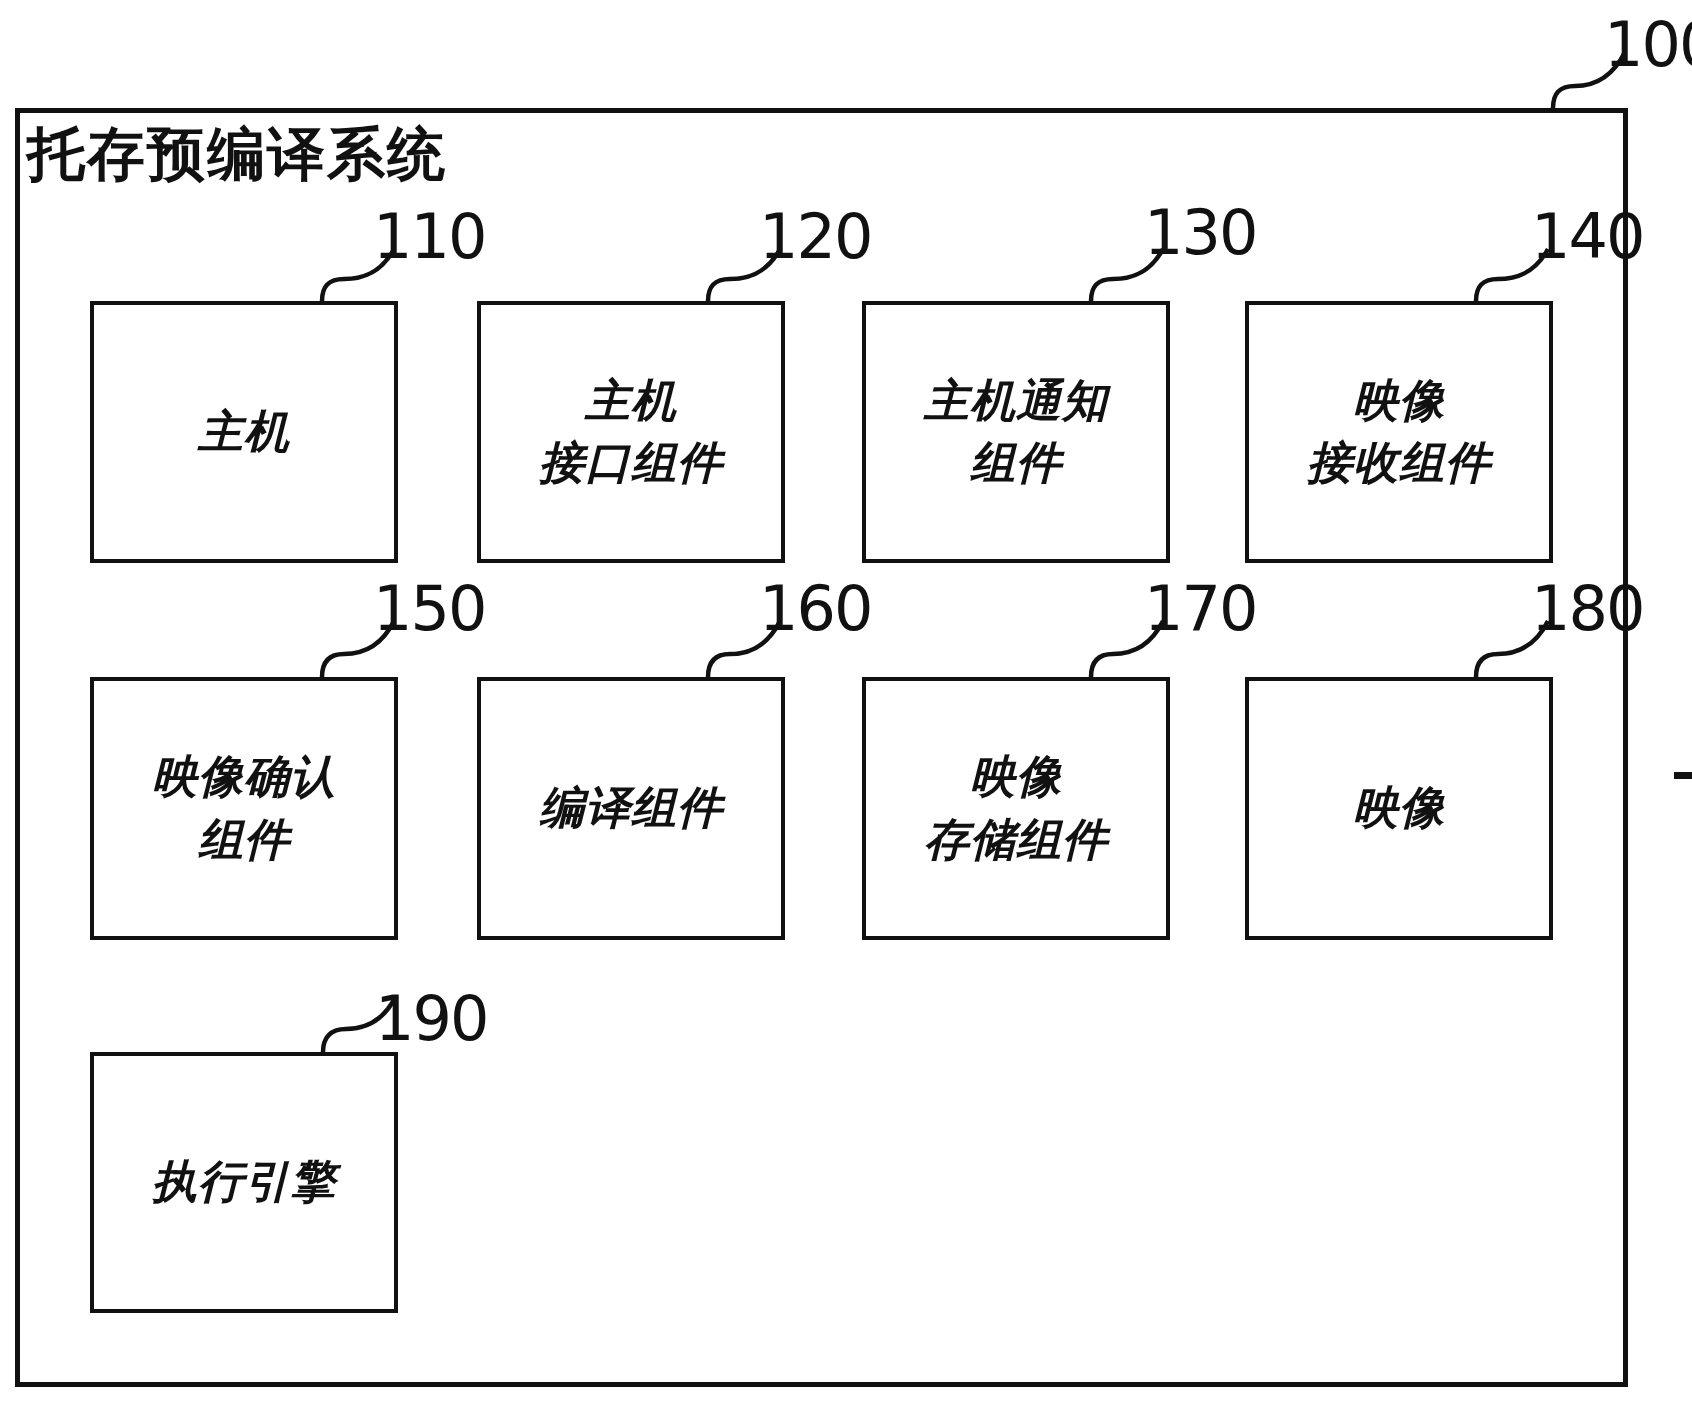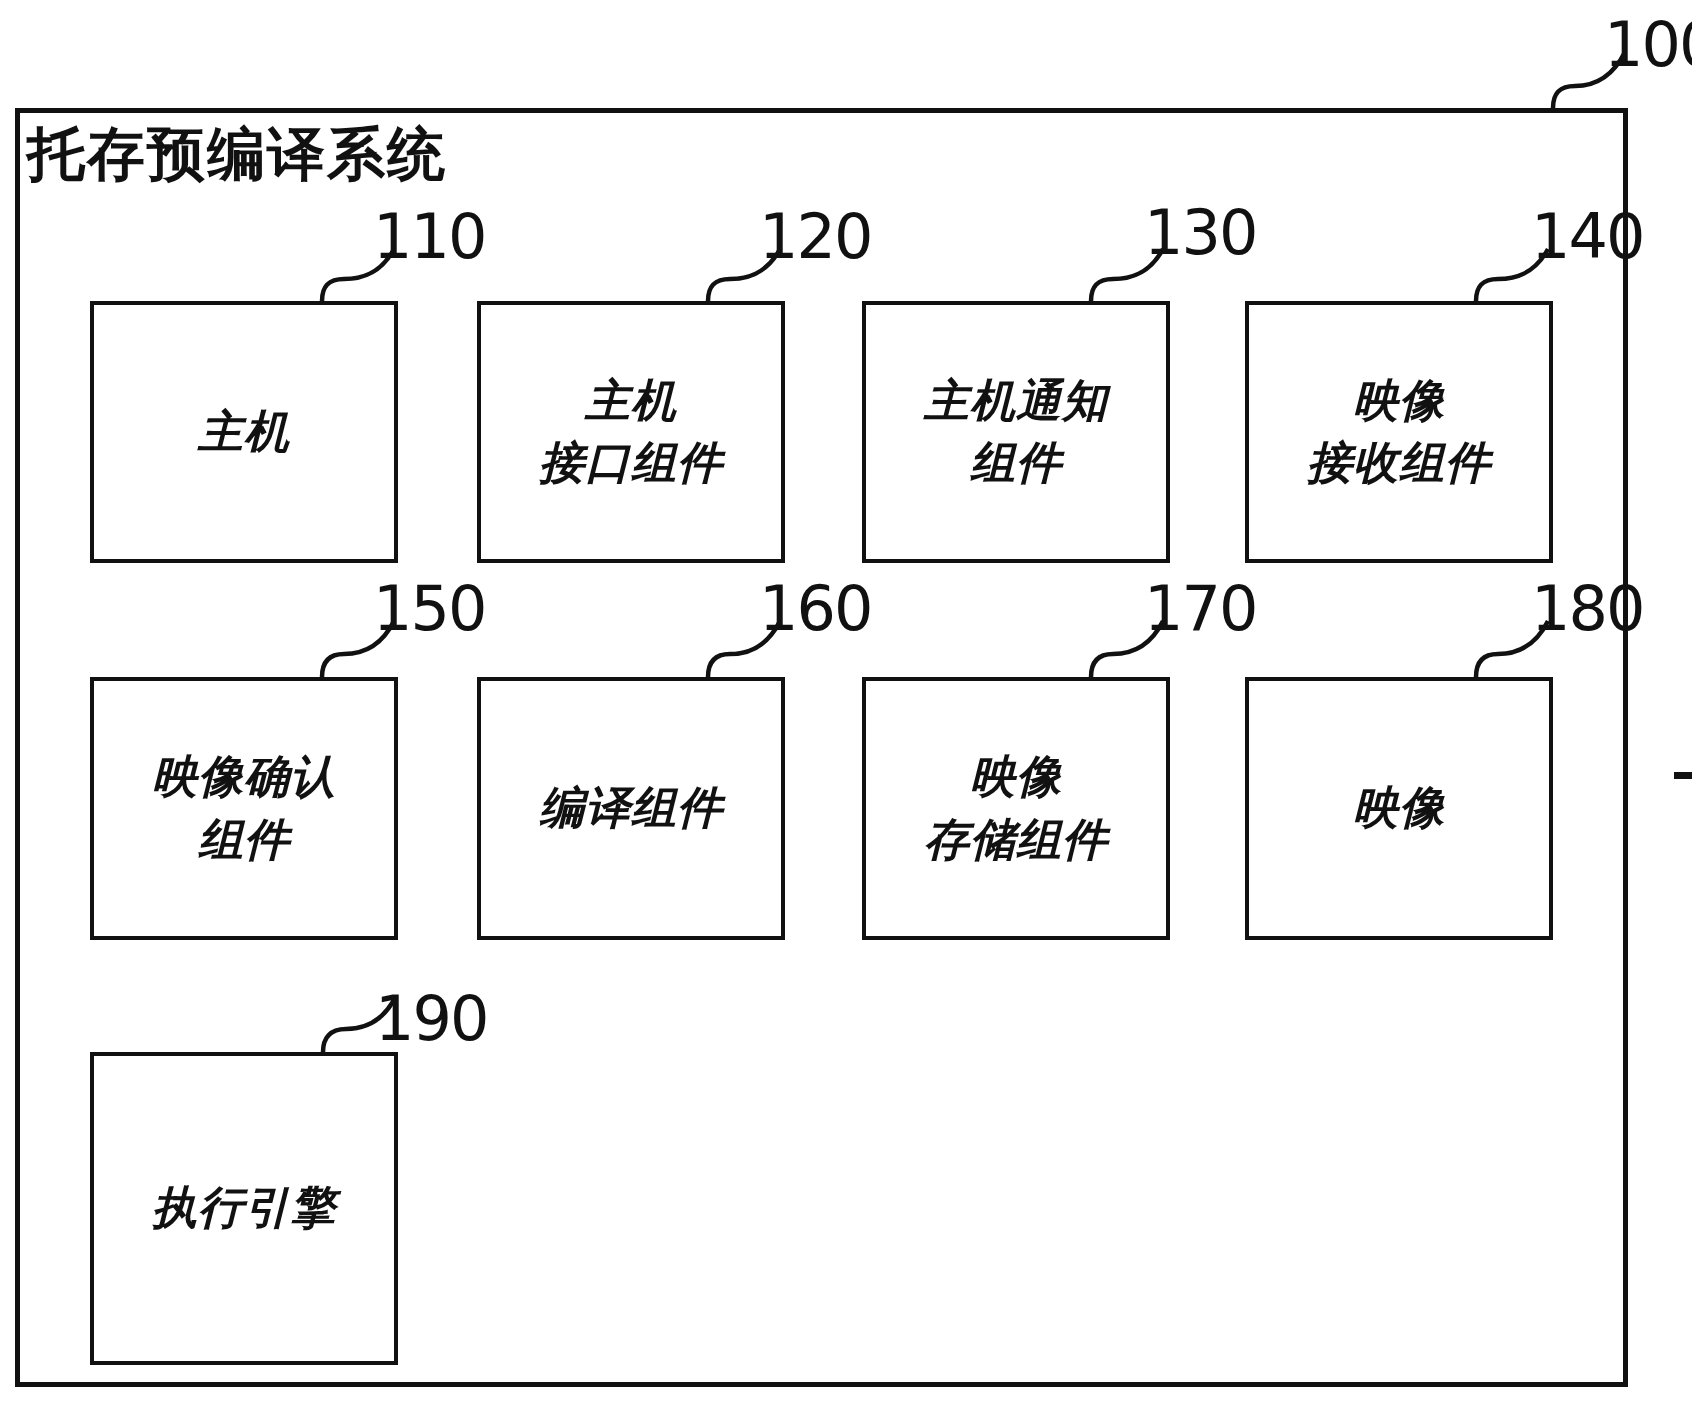--- a/index.html
+++ b/index.html
@@ -47,21 +47,21 @@
     justify-content: center;
     text-align: center;
     font-size: 45px;
     font-weight: bold;
     line-height: 1.38;
     letter-spacing: 1px;
     font-style: italic;
   }
   .row1 { top: 301px; height: 262px; }
   .row2 { top: 677px; height: 263px; }
-  .row3 { top: 1052px; height: 313px; }
+  .row3 { top: 1052px; height: 261px; }
   .col1 { left: 90px; }
   .col2 { left: 477px; }
   .col3 { left: 862px; }
   .col4 { left: 1245px; }
   .ref-label {
     position: absolute;
     font-size: 62px;
     font-weight: normal;
     letter-spacing: -2px;
     white-space: nowrap;

